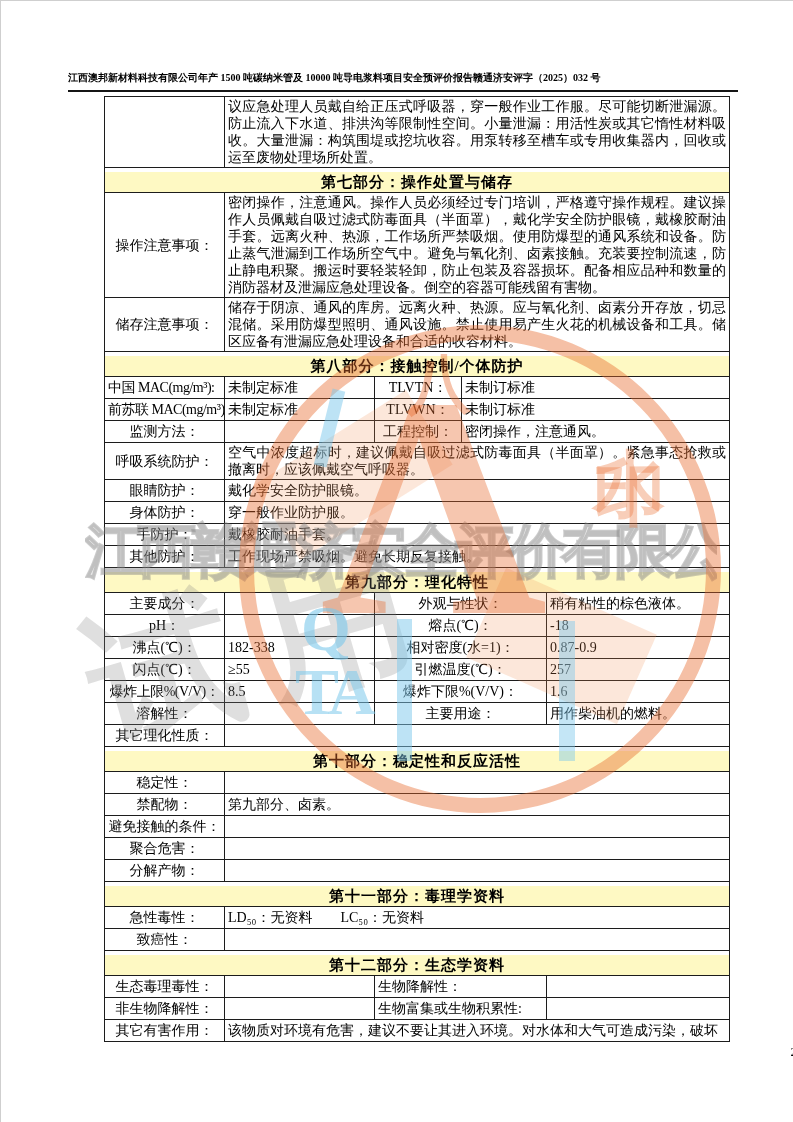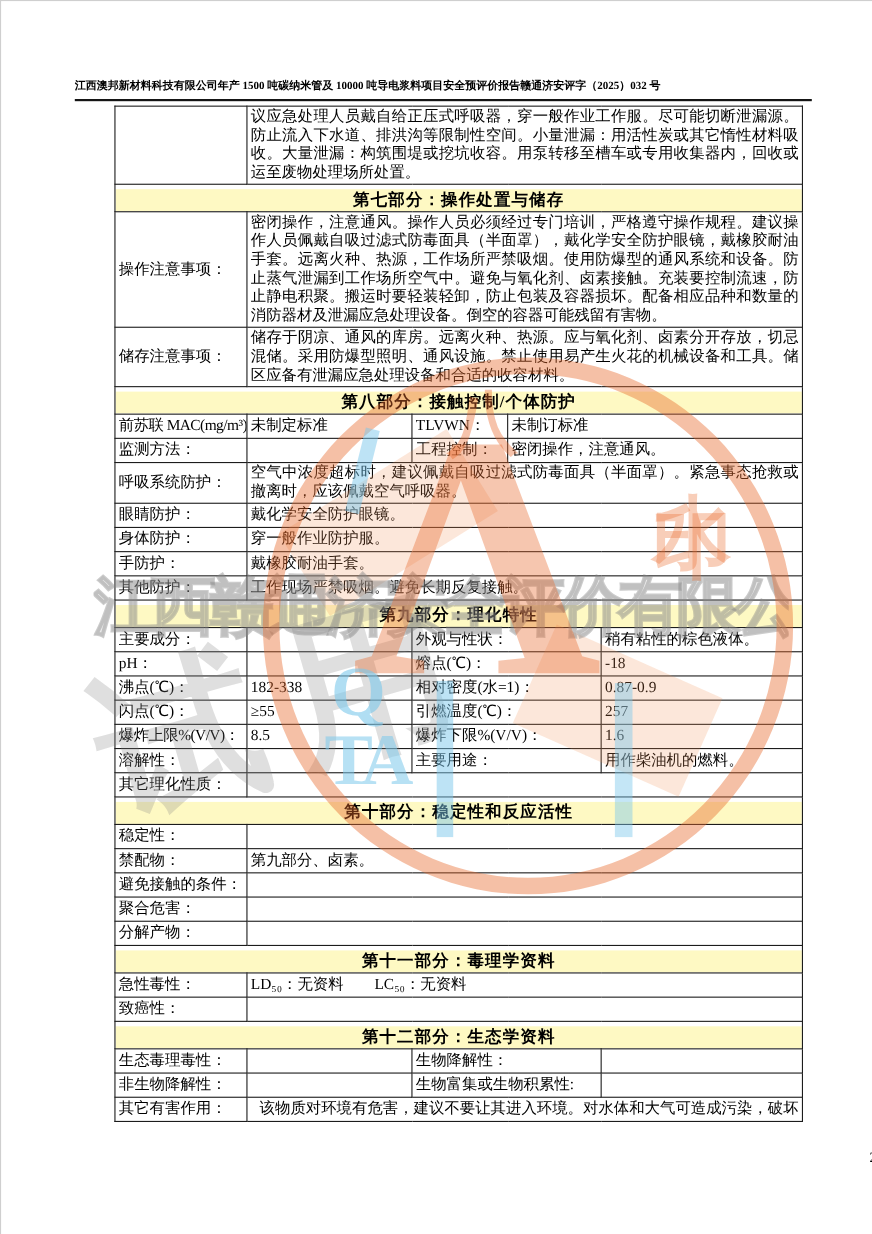--- a/index.html
+++ b/index.html
@@ -30,28 +30,28 @@
     background: transparent;
   }
   table.msds td {
     border: 1px solid #1c1c1c;
     font-size: 14px; line-height: 17px;
     height: 19px;
     padding: 1px 3px;
     vertical-align: middle;
     overflow: hidden;
   }
-  td.l  { text-align: left; padding-right: 2px; white-space: nowrap; }
+  td.l  { text-align: center; padding-right: 2px; white-space: nowrap; }
   td.ll { text-align: left; white-space: nowrap; }
   td.v  { text-align: left; }
   td.ml { text-align: justify; }
   td.tight { font-size: 13px; letter-spacing: -0.5px; }
   td.xtight { font-size: 12px; letter-spacing: -0.5px; }
   td.smalllbl { font-size: 11px; font-family: Liberation Serif, serif; }
-  td.nowrap { white-space: nowrap; text-align: right; }
+  td.nowrap { white-space: nowrap; }
   tr.sec td { padding: 4px 0 0 0; height: auto; background: #ffffff; }
   .band {
     background: #fef9c3;
     font-weight: bold; font-size: 15px;
     text-align: center; line-height: 20px;
     letter-spacing: 1px;
   }
   
   .page-num {
     position: absolute; top: 1043px; left: 16px; width: 100%;
@@ -153,20 +153,26 @@
     </tr>
     <tr>
       <td class="l">储存注意事项：</td>
       <td class="ml" colspan="4">储存于阴凉、通风的库房。远离火种、热源。应与氧化剂、卤素分开存放，切忌混储。采用防爆型照明、通风设施。禁止使用易产生火花的机械设备和工具。储区应备有泄漏应急处理设备和合适的收容材料。</td>
     </tr>
 
     <tr class="sec">
       <td colspan="5">
             <div class="band">第八部分：接触控制/个体防护</div>
           </td>
+    </tr>
+    <tr>
+      <td class="ll tight">中国 MAC(mg/m³):</td>
+      <td class="v">未制定标准</td>
+      <td class="l">TLVTN：</td>
+      <td class="v" colspan="2">未制订标准</td>
     </tr>
     <tr>
       <td class="ll xtight">前苏联 MAC(mg/m³):</td>
       <td class="v">未制定标准</td>
       <td class="l">TLVWN：</td>
       <td class="v" colspan="2">未制订标准</td>
     </tr>
     <tr>
       <td class="l">监测方法：</td>
       <td class="v"></td>

